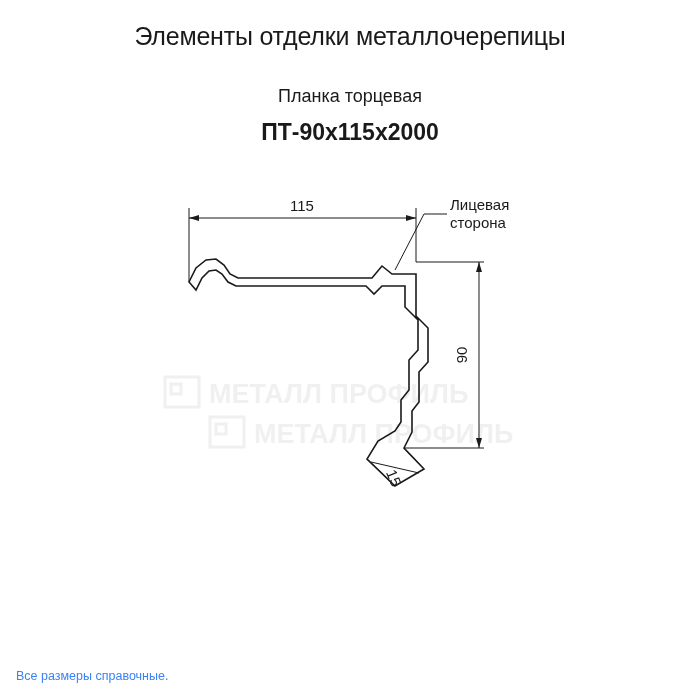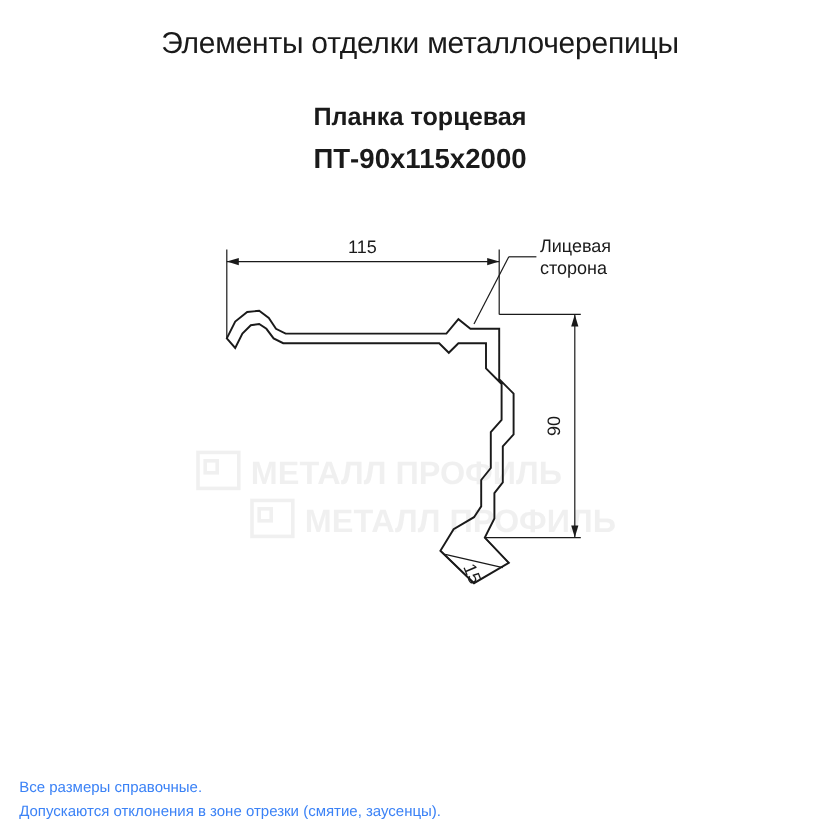--- a/index.html
+++ b/index.html
@@ -29,22 +29,22 @@
     font-size: 25px;
     font-weight: normal;
     letter-spacing: -0.2px;
   }
   .subtitle {
     position: absolute;
     top: 86px;
     left: 0;
     width: 700px;
     text-align: center;
-    font-size: 21px;
-    font-weight: bold;
+    font-size: 18px;
+    font-weight: normal;
   }
   .code {
     position: absolute;
     top: 119px;
     left: 0;
     width: 700px;
     text-align: center;
     font-size: 23px;
     font-weight: bold;
   }
@@ -189,16 +189,15 @@
           L 202,108
           L 196,120
           Z
         "></path>
       </g>
     </svg>
   </div>
 
   <div class="footnotes">
     <div>Все размеры справочные.</div>
-    <div>Допускаются отклонения в зоне отрезки (смятие, заусенцы).</div>
   </div>
 
 </div>
 
 </body></html>

